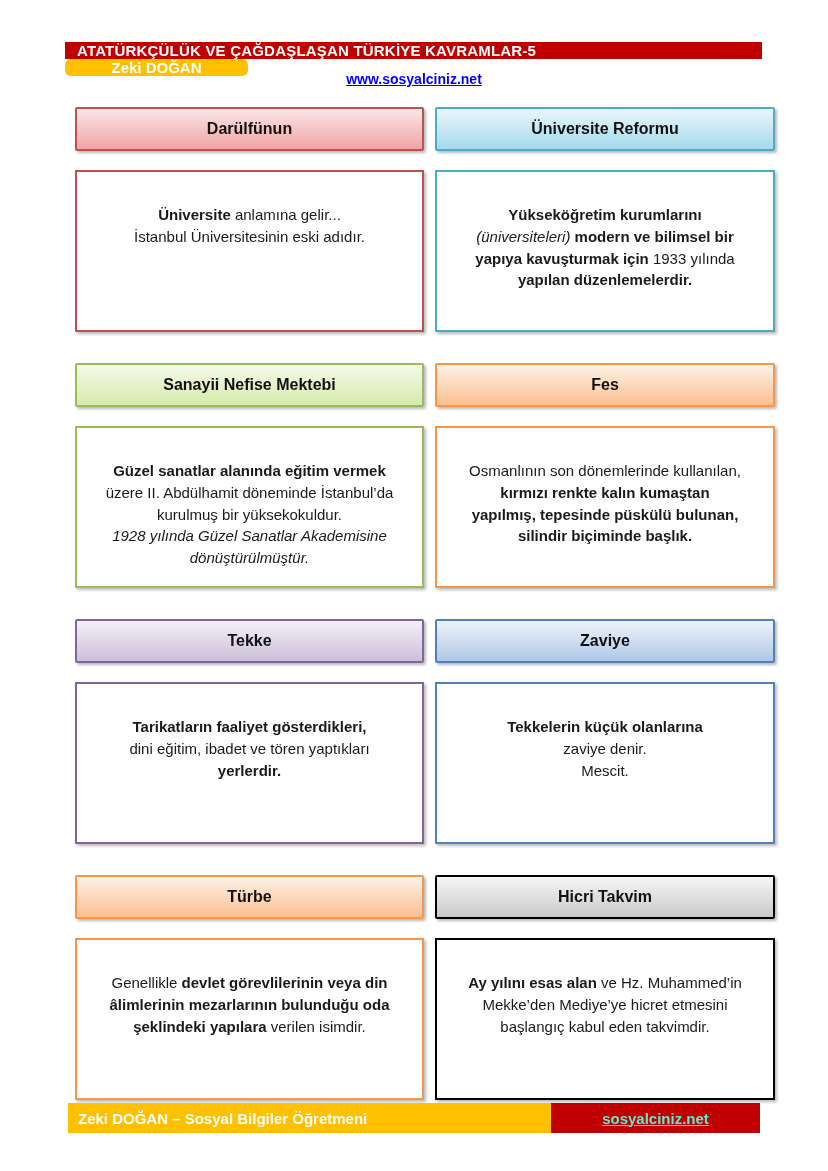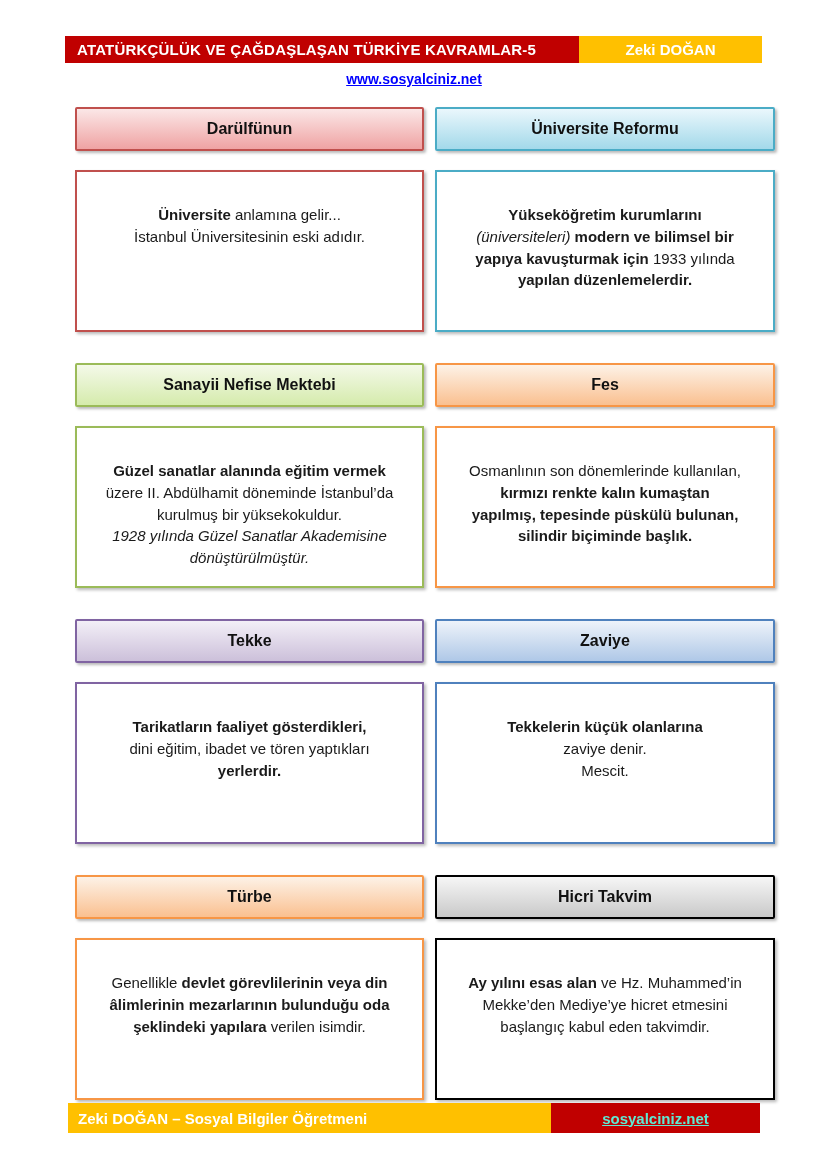--- a/index.html
+++ b/index.html
@@ -3,28 +3,28 @@
 <meta charset="utf-8">
 <style>
   html,body { margin:0; padding:0; background:#ffffff; }
   .page {
     position:relative; width:828px; height:1171px; margin:0 auto;
     background:#ffffff; overflow:hidden;
     font-family:"Liberation Sans", sans-serif; color:#1a1a1a;
   }
 
   
-  .topbar { position:absolute; left:65px; top:36px; width:697px; height:27px; display:flex; }
+  .topbar { position:absolute; left:65px; top:42px; width:697px; height:33px; display:flex;flex-direction:column; }
   .topbar-title {
     flex:1; background:var(--hdr-red); color:#fff; font-weight:700; font-size:15px;
     display:flex; align-items:center; padding-left:12px; letter-spacing:.2px;
   }
   .topbar-author {
     width:183px; background:var(--hdr-yellow); color:#fff; font-weight:700; font-size:15px;
-    display:flex; align-items:center; justify-content:center;
+    display:flex; align-items:center; justify-content:center;border-radius:6px;
   }
   .site-link-row { position:absolute; left:0; top:70px; width:100%; text-align:center; }
   .site-link { font-weight:700; font-size:14px; text-decoration:underline; cursor:pointer; }
 
   
   .grid {
     position:absolute; left:75px; top:107px; width:700px;
     display:grid; grid-template-columns:349px 340px; column-gap:11px; row-gap:31px;
   }
   .card { width:100%; }

